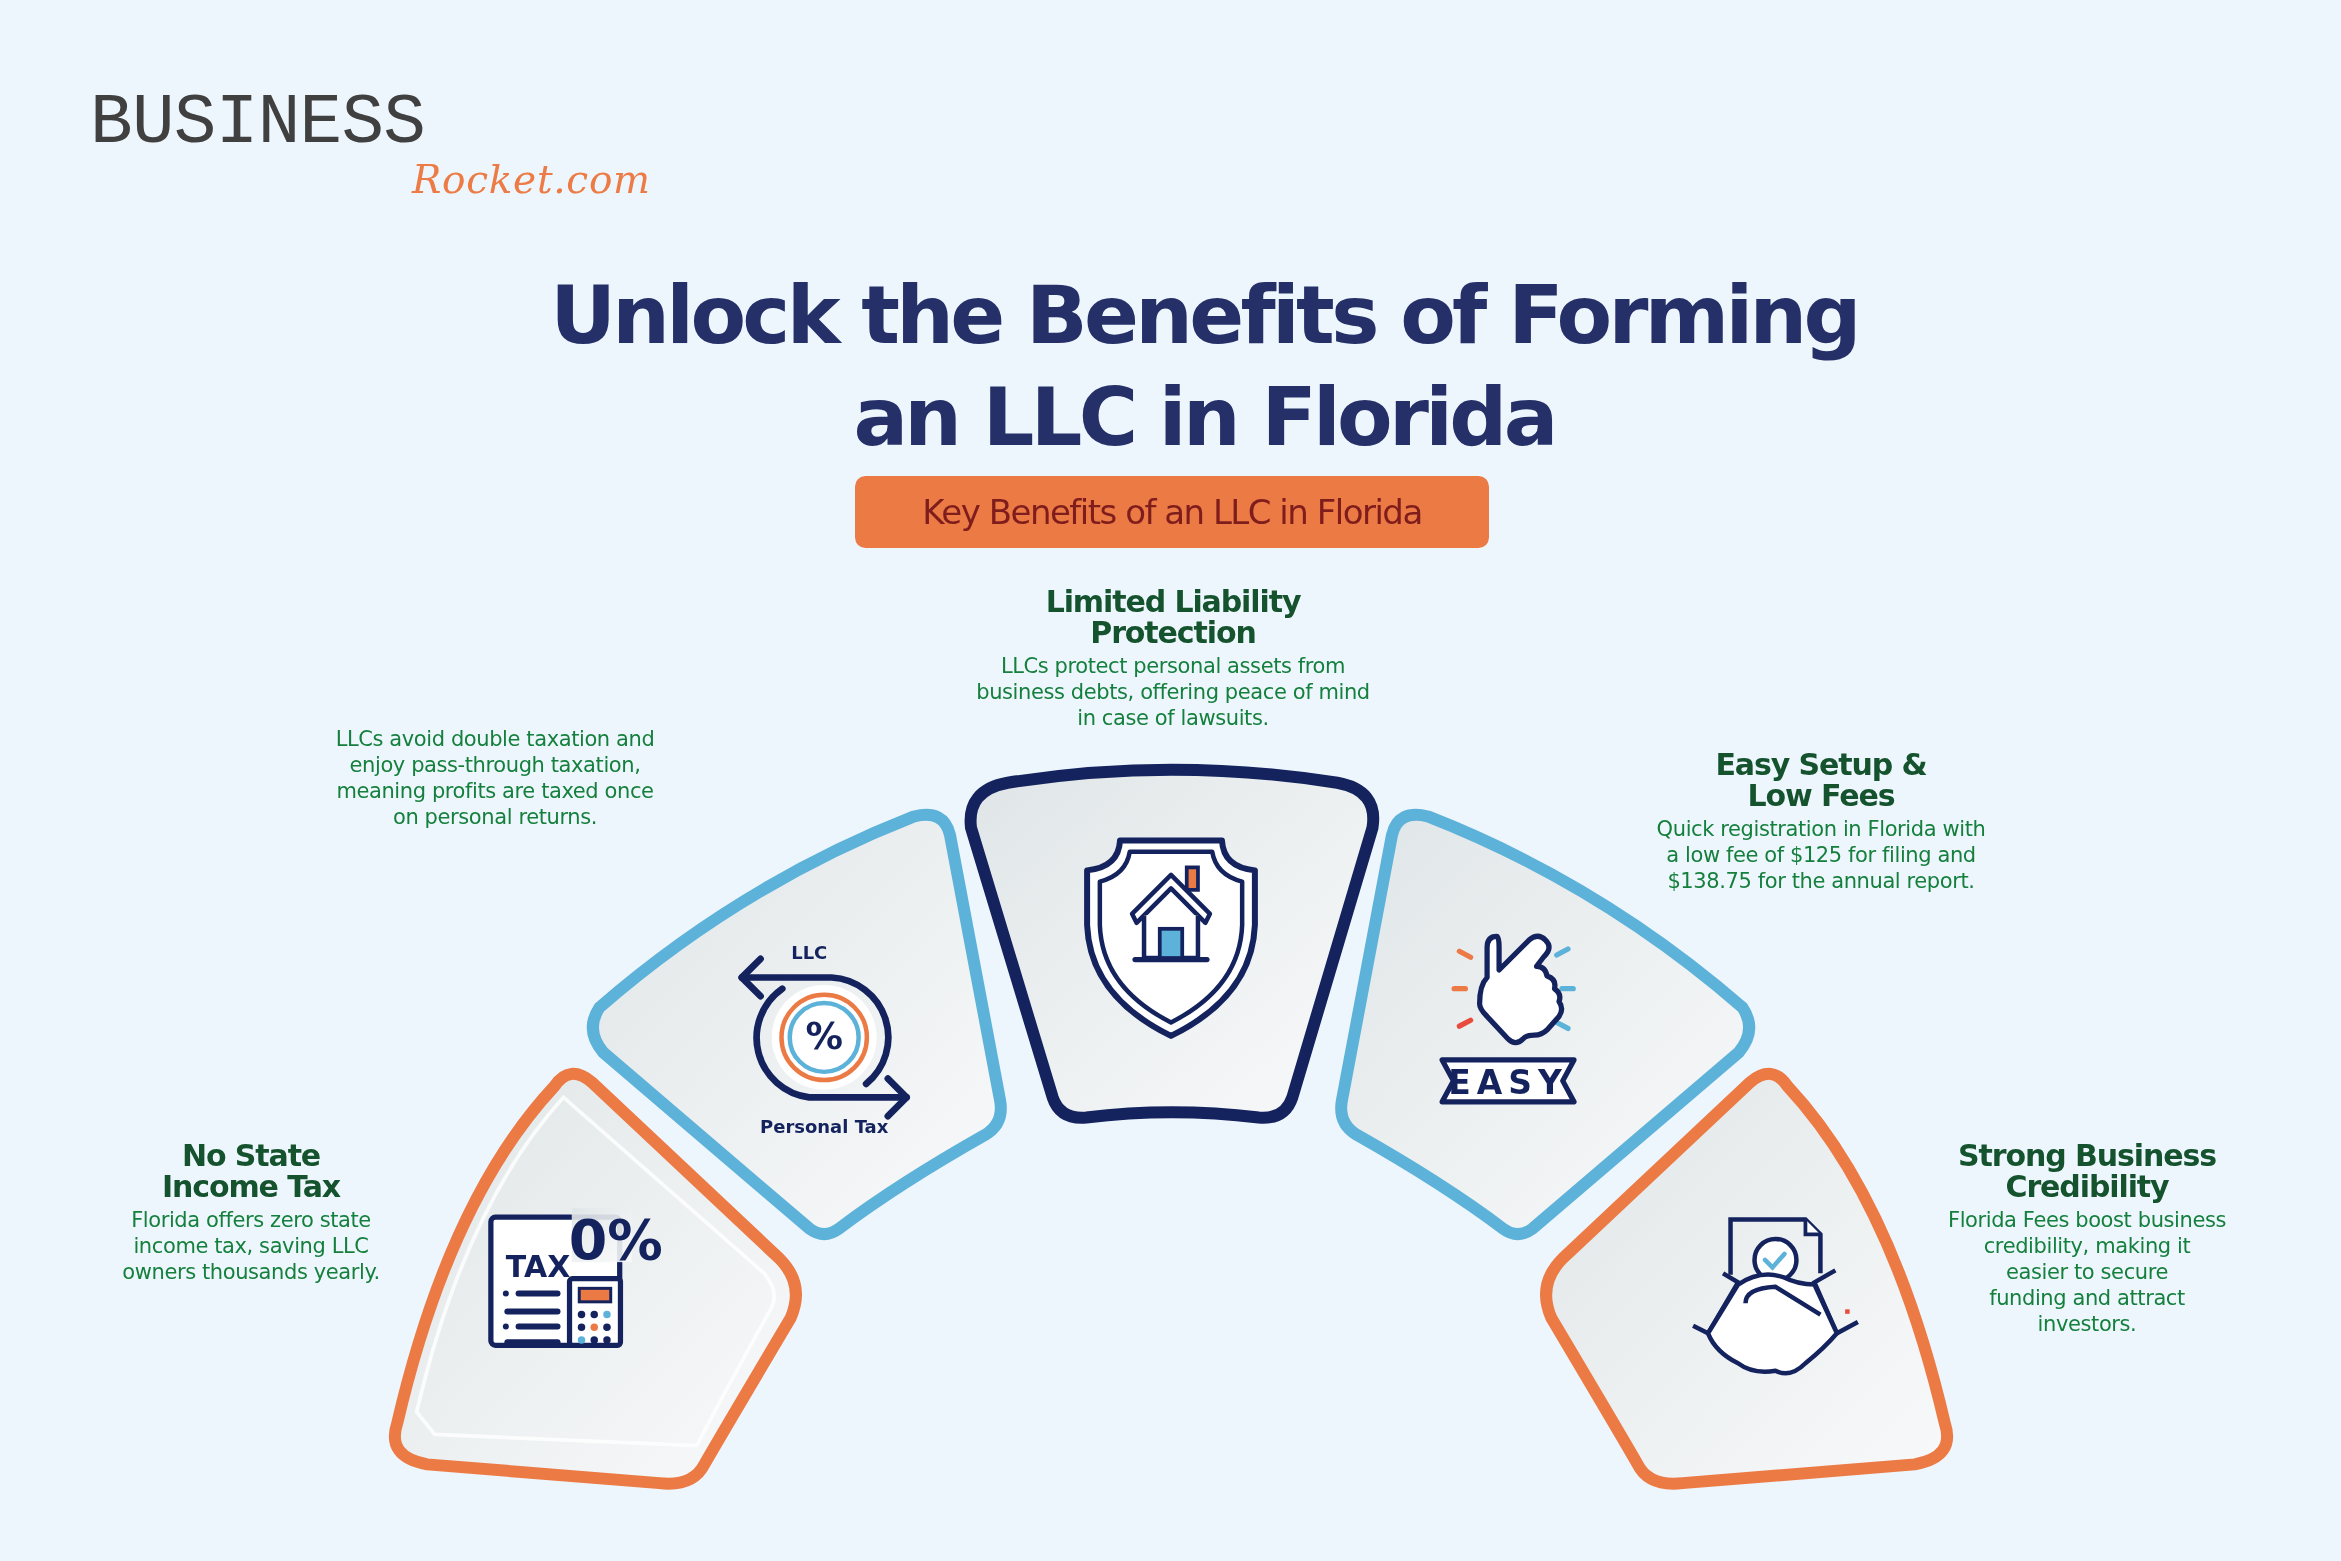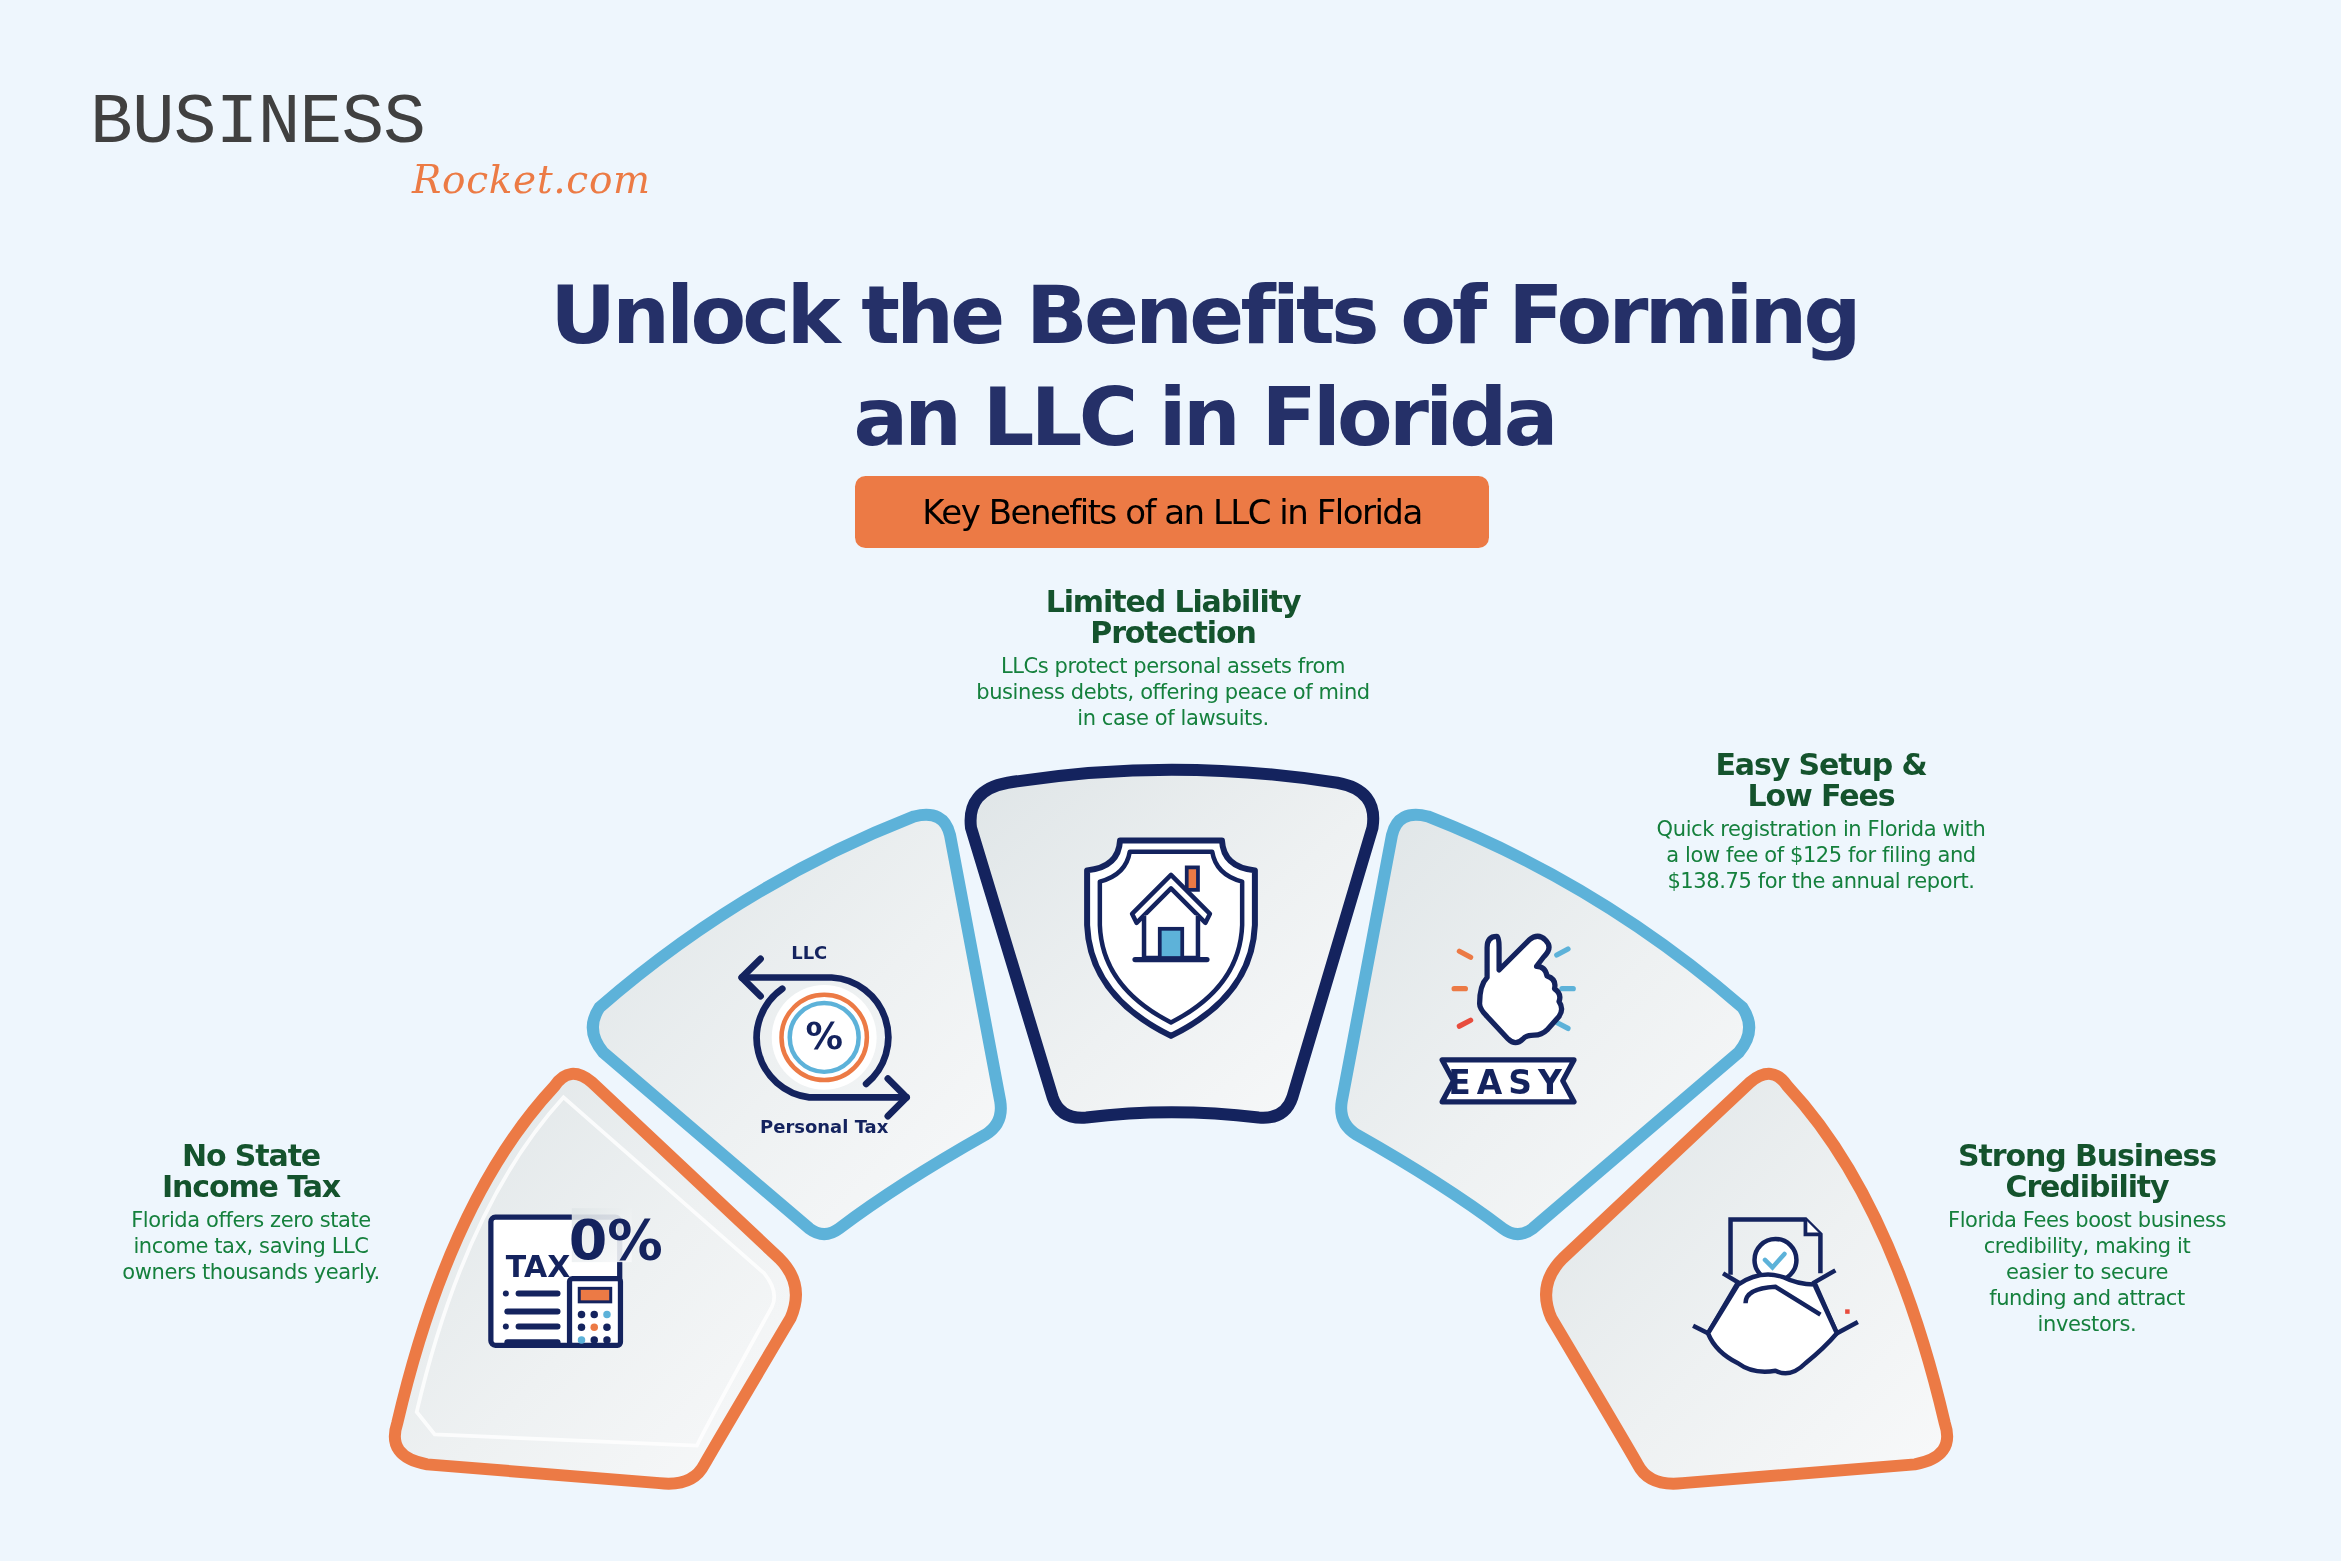--- a/index.html
+++ b/index.html
@@ -18,21 +18,21 @@
     font-family: "DejaVu Serif", serif; font-style: italic;
     font-size: 39px; color: #ec7b45; letter-spacing: 0.7px;
   }
   .title {
     position: absolute; left: 0; width: 2342px; top: 264px; text-align: center;
     font-family: "DejaVu Sans", sans-serif; font-weight: bold;
     color: #253068; font-size: 81px; line-height: 102px; letter-spacing: -3.7px; padding-left: 33px;
   }
   .badge {
     position: absolute; left: 855px; top: 476px; width: 634px; height: 72px;
-    background: #ec7a45; border-radius: 10.5px; color: #000000;
+    background: #ec7a45; border-radius: 10.5px; color: #7f1d1d;
     display: flex; align-items: center; justify-content: center;
     font-family: "DejaVu Sans", sans-serif; font-size: 34px; letter-spacing: -1.5px;
   }
   .benefit { position: absolute; text-align: center; }
   .benefit h3 {
     margin: 0; font-family: "DejaVu Sans", sans-serif; font-weight: bold;
     color: #14532d; font-size: 30px; line-height: 31px; letter-spacing: -1.1px;
   }
   .benefit p {
     margin: 4.5px 0 0; color: #15803d; font-family: "DejaVu Sans", sans-serif;
@@ -59,20 +59,21 @@
 <div class="badge">
   <span>Key Benefits of an LLC in Florida</span>
 </div>
 
 <div class="benefit" style="left:71px; top:1140px; width:360px;">
   <h3><span>No State</span><br><span>Income Tax</span></h3>
   <p><span>Florida offers zero state</span><br><span>income tax, saving LLC</span><br><span>owners thousands yearly.</span></p>
 </div>
 
 <div class="benefit" style="left:285px; top:721px; width:420px;">
+  <p><span>LLCs avoid double taxation and</span><br><span>enjoy pass-through taxation,</span><br><span>meaning profits are taxed once</span><br><span>on personal returns.</span></p>
 </div>
 
 <div class="benefit" style="left:907px; top:586px; width:532px;">
   <h3><span>Limited Liability</span><br><span>Protection</span></h3>
   <p><span>LLCs protect personal assets from</span><br><span>business debts, offering peace of mind</span><br><span>in case of lawsuits.</span></p>
 </div>
 
 <div class="benefit" style="left:1611px; top:737px; width:420px;margin-top:12px;">
   <h3><span>Easy Setup &amp;</span><br><span>Low Fees</span></h3>
   <p><span>Quick registration in Florida with</span><br><span>a low fee of $125 for filing and</span><br><span>$138.75 for the annual report.</span></p>

